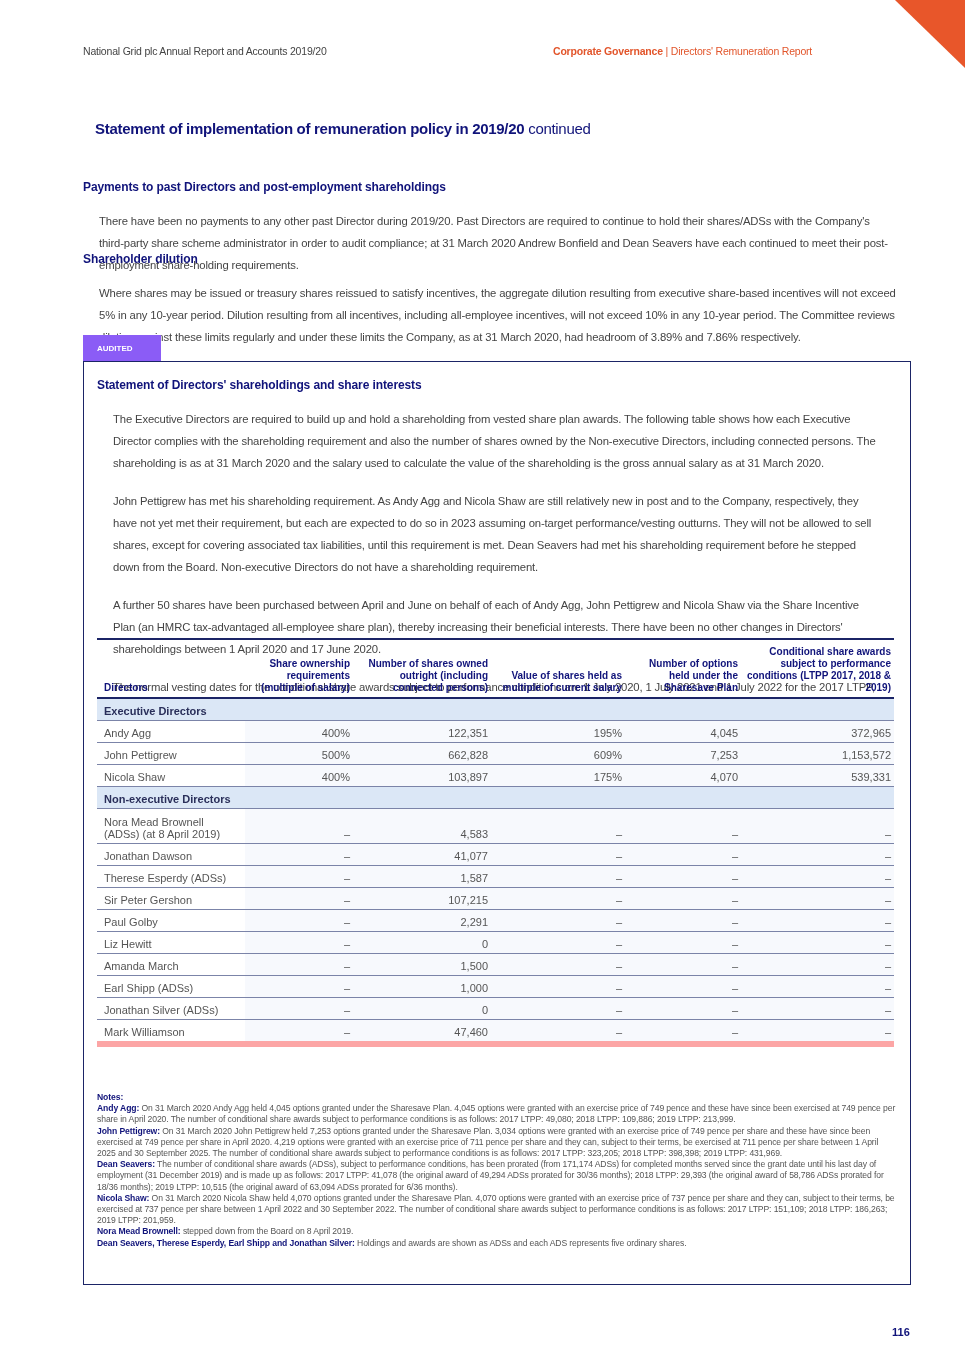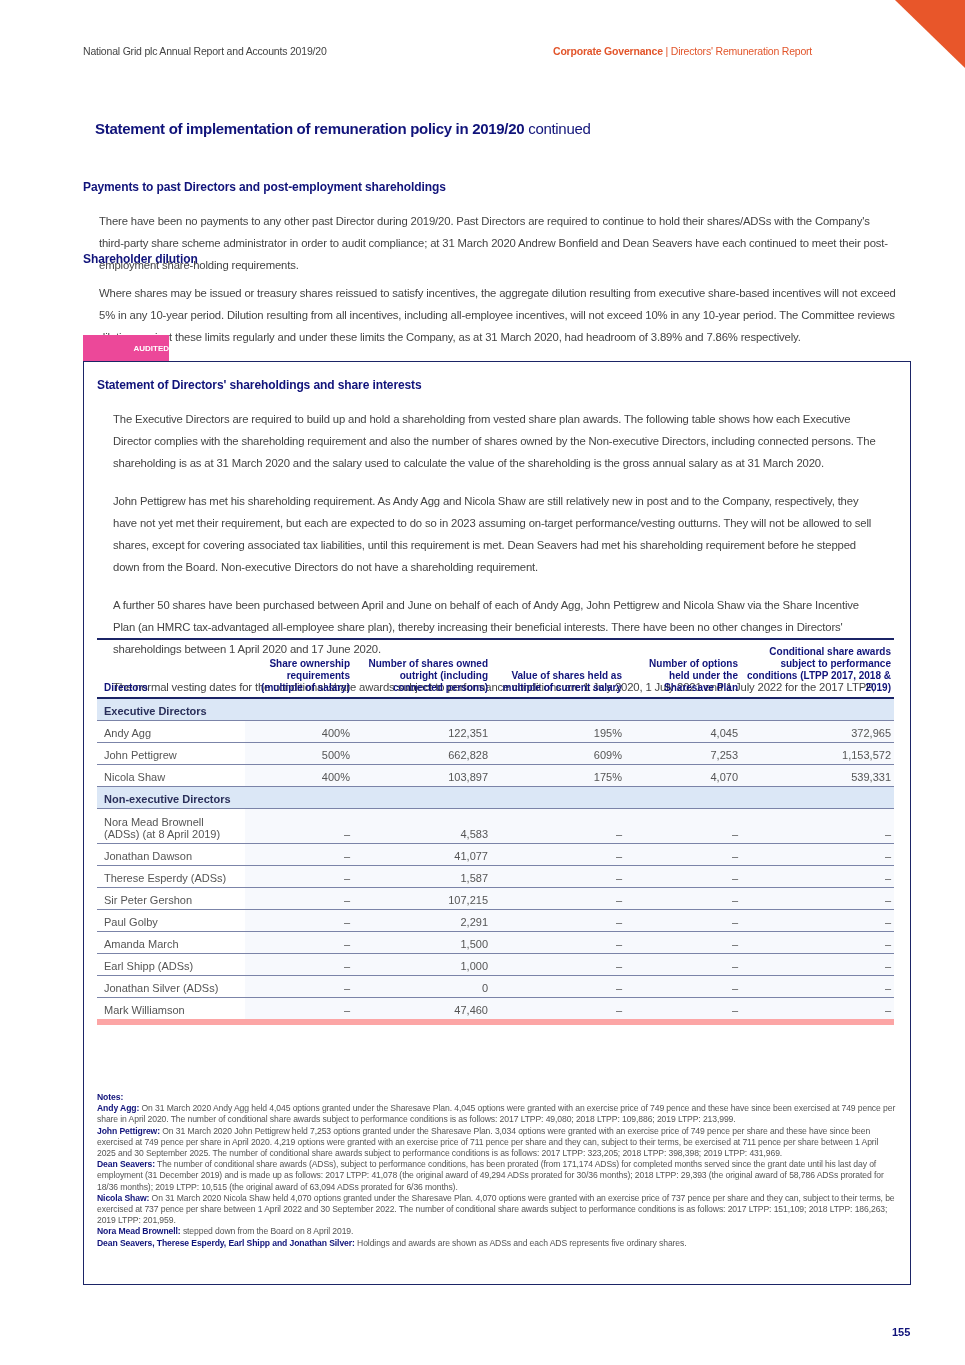--- a/index.html
+++ b/index.html
@@ -7,22 +7,22 @@
          font-family:"Liberation Sans", sans-serif; color:#3c3c3c; }
   .corner { position:absolute; right:0; top:0; width:70px; height:70px; }
   .hdr-left { position:absolute; left:83px; top:45px; font-size:10.5px; color:#444; letter-spacing:-0.2px; }
   .hdr-right { position:absolute; left:506px; top:45px; font-size:10.5px; color:#e2552b; letter-spacing:-0.2px; }
   .hdr-right b { font-weight:bold;margin-left:47px; }
   .title { position:absolute; left:83px; top:120px; font-size:15px; color:#10137a; font-weight:bold; letter-spacing:-0.3px;margin-left:12px; }
   .title span.cont { font-weight:normal; }
   .sec { position:absolute; left:83px; width:830px; }
   h3 { margin:0 0 2px 0; font-size:12px; color:#10137a; font-weight:bold; letter-spacing:-0.1px; }
   p { margin:16px; font-size:11.3px; line-height:22px; color:#444; letter-spacing:-0.15px; }
-  .audited-tab { position:absolute; left:83px; top:335px; width:86px; height:27px; background:#ec4899;
-                 color:#fff; font-size:8px; font-weight:bold; line-height:27px; padding-left:14px; box-sizing:border-box;text-align:right; }
+  .audited-tab { position:absolute; left:83px; top:335px; width:78px; height:27px; background:#8b5cf6;
+                 color:#fff; font-size:8px; font-weight:bold; line-height:27px; padding-left:14px; box-sizing:border-box; }
   .box { position:absolute; left:83px; top:361px; width:828px; height:924px; border:1.5px solid #1b2466; border-top-width:1.5px; box-sizing:border-box; }
   .inner { position:absolute; left:97px; width:800px; }
   table { border-collapse:collapse; width:797px; font-size:11px; }
   th { font-weight:bold; color:#10137a; text-align:right; vertical-align:bottom; padding:0 3px 3px 3px; line-height:12px; font-size:10px; }
   th.first { text-align:left; padding-left:7px; }
   thead tr { border-top:2px solid #1b2466; border-bottom:2px solid #1b2466; }
   td { padding:3px 3px; text-align:right; vertical-align:bottom; color:#555; line-height:12px; border-bottom:1px solid #7b84a8; background:#f7f9fd; }
   td.name { text-align:left; padding-left:7px; background:#ffffff; }
   tr.group td { background:#dbe7f6; color:#2a2f5a; font-weight:bold; text-align:left; padding-left:7px; height:15px; }
   tr.r1 td { height:15px; }
@@ -158,20 +158,28 @@
         </tr>
         <tr class="r1">
           <td class="name">Paul Golby</td>
           <td>–</td>
           <td>2,291</td>
           <td>–</td>
           <td>–</td>
           <td>–</td>
         </tr>
         <tr class="r1">
+          <td class="name">Liz Hewitt</td>
+          <td>–</td>
+          <td>0</td>
+          <td>–</td>
+          <td>–</td>
+          <td>–</td>
+        </tr>
+        <tr class="r1">
           <td class="name">Amanda March</td>
           <td>–</td>
           <td>1,500</td>
           <td>–</td>
           <td>–</td>
           <td>–</td>
         </tr>
         <tr class="r1">
           <td class="name">Earl Shipp (ADSs)</td>
           <td>–</td>
@@ -205,13 +213,13 @@
   <div id="notes-list">
       <div><b>Andy Agg:</b> <span>On 31 March 2020 Andy Agg held 4,045 options granted under the Sharesave Plan. 4,045 options were granted with an exercise price of 749 pence and these have since been exercised at 749 pence per share in April 2020. The number of conditional share awards subject to performance conditions is as follows: 2017 LTPP: 49,080; 2018 LTPP: 109,886; 2019 LTPP: 213,999.</span></div>
       <div><b>John Pettigrew:</b> <span>On 31 March 2020 John Pettigrew held 7,253 options granted under the Sharesave Plan. 3,034 options were granted with an exercise price of 749 pence per share and these have since been exercised at 749 pence per share in April 2020. 4,219 options were granted with an exercise price of 711 pence per share and they can, subject to their terms, be exercised at 711 pence per share between 1 April 2025 and 30 September 2025. The number of conditional share awards subject to performance conditions is as follows: 2017 LTPP: 323,205; 2018 LTPP: 398,398; 2019 LTPP: 431,969.</span></div>
       <div><b>Dean Seavers:</b> <span>The number of conditional share awards (ADSs), subject to performance conditions, has been prorated (from 171,174 ADSs) for completed months served since the grant date until his last day of employment (31 December 2019) and is made up as follows: 2017 LTPP: 41,078 (the original award of 49,294 ADSs prorated for 30/36 months); 2018 LTPP: 29,393 (the original award of 58,786 ADSs prorated for 18/36 months); 2019 LTPP: 10,515 (the original award of 63,094 ADSs prorated for 6/36 months).</span></div>
       <div><b>Nicola Shaw:</b> <span>On 31 March 2020 Nicola Shaw held 4,070 options granted under the Sharesave Plan. 4,070 options were granted with an exercise price of 737 pence per share and they can, subject to their terms, be exercised at 737 pence per share between 1 April 2022 and 30 September 2022. The number of conditional share awards subject to performance conditions is as follows: 2017 LTPP: 151,109; 2018 LTPP: 186,263; 2019 LTPP: 201,959.</span></div>
       <div><b>Nora Mead Brownell:</b> <span>stepped down from the Board on 8 April 2019.</span></div>
       <div><b>Dean Seavers, Therese Esperdy, Earl Shipp and Jonathan Silver:</b> <span>Holdings and awards are shown as ADSs and each ADS represents five ordinary shares.</span></div>
     </div>
 </div>
 
-<div class="pagenum">155</div>
+<div class="pagenum">116</div>
 
 </body></html>

